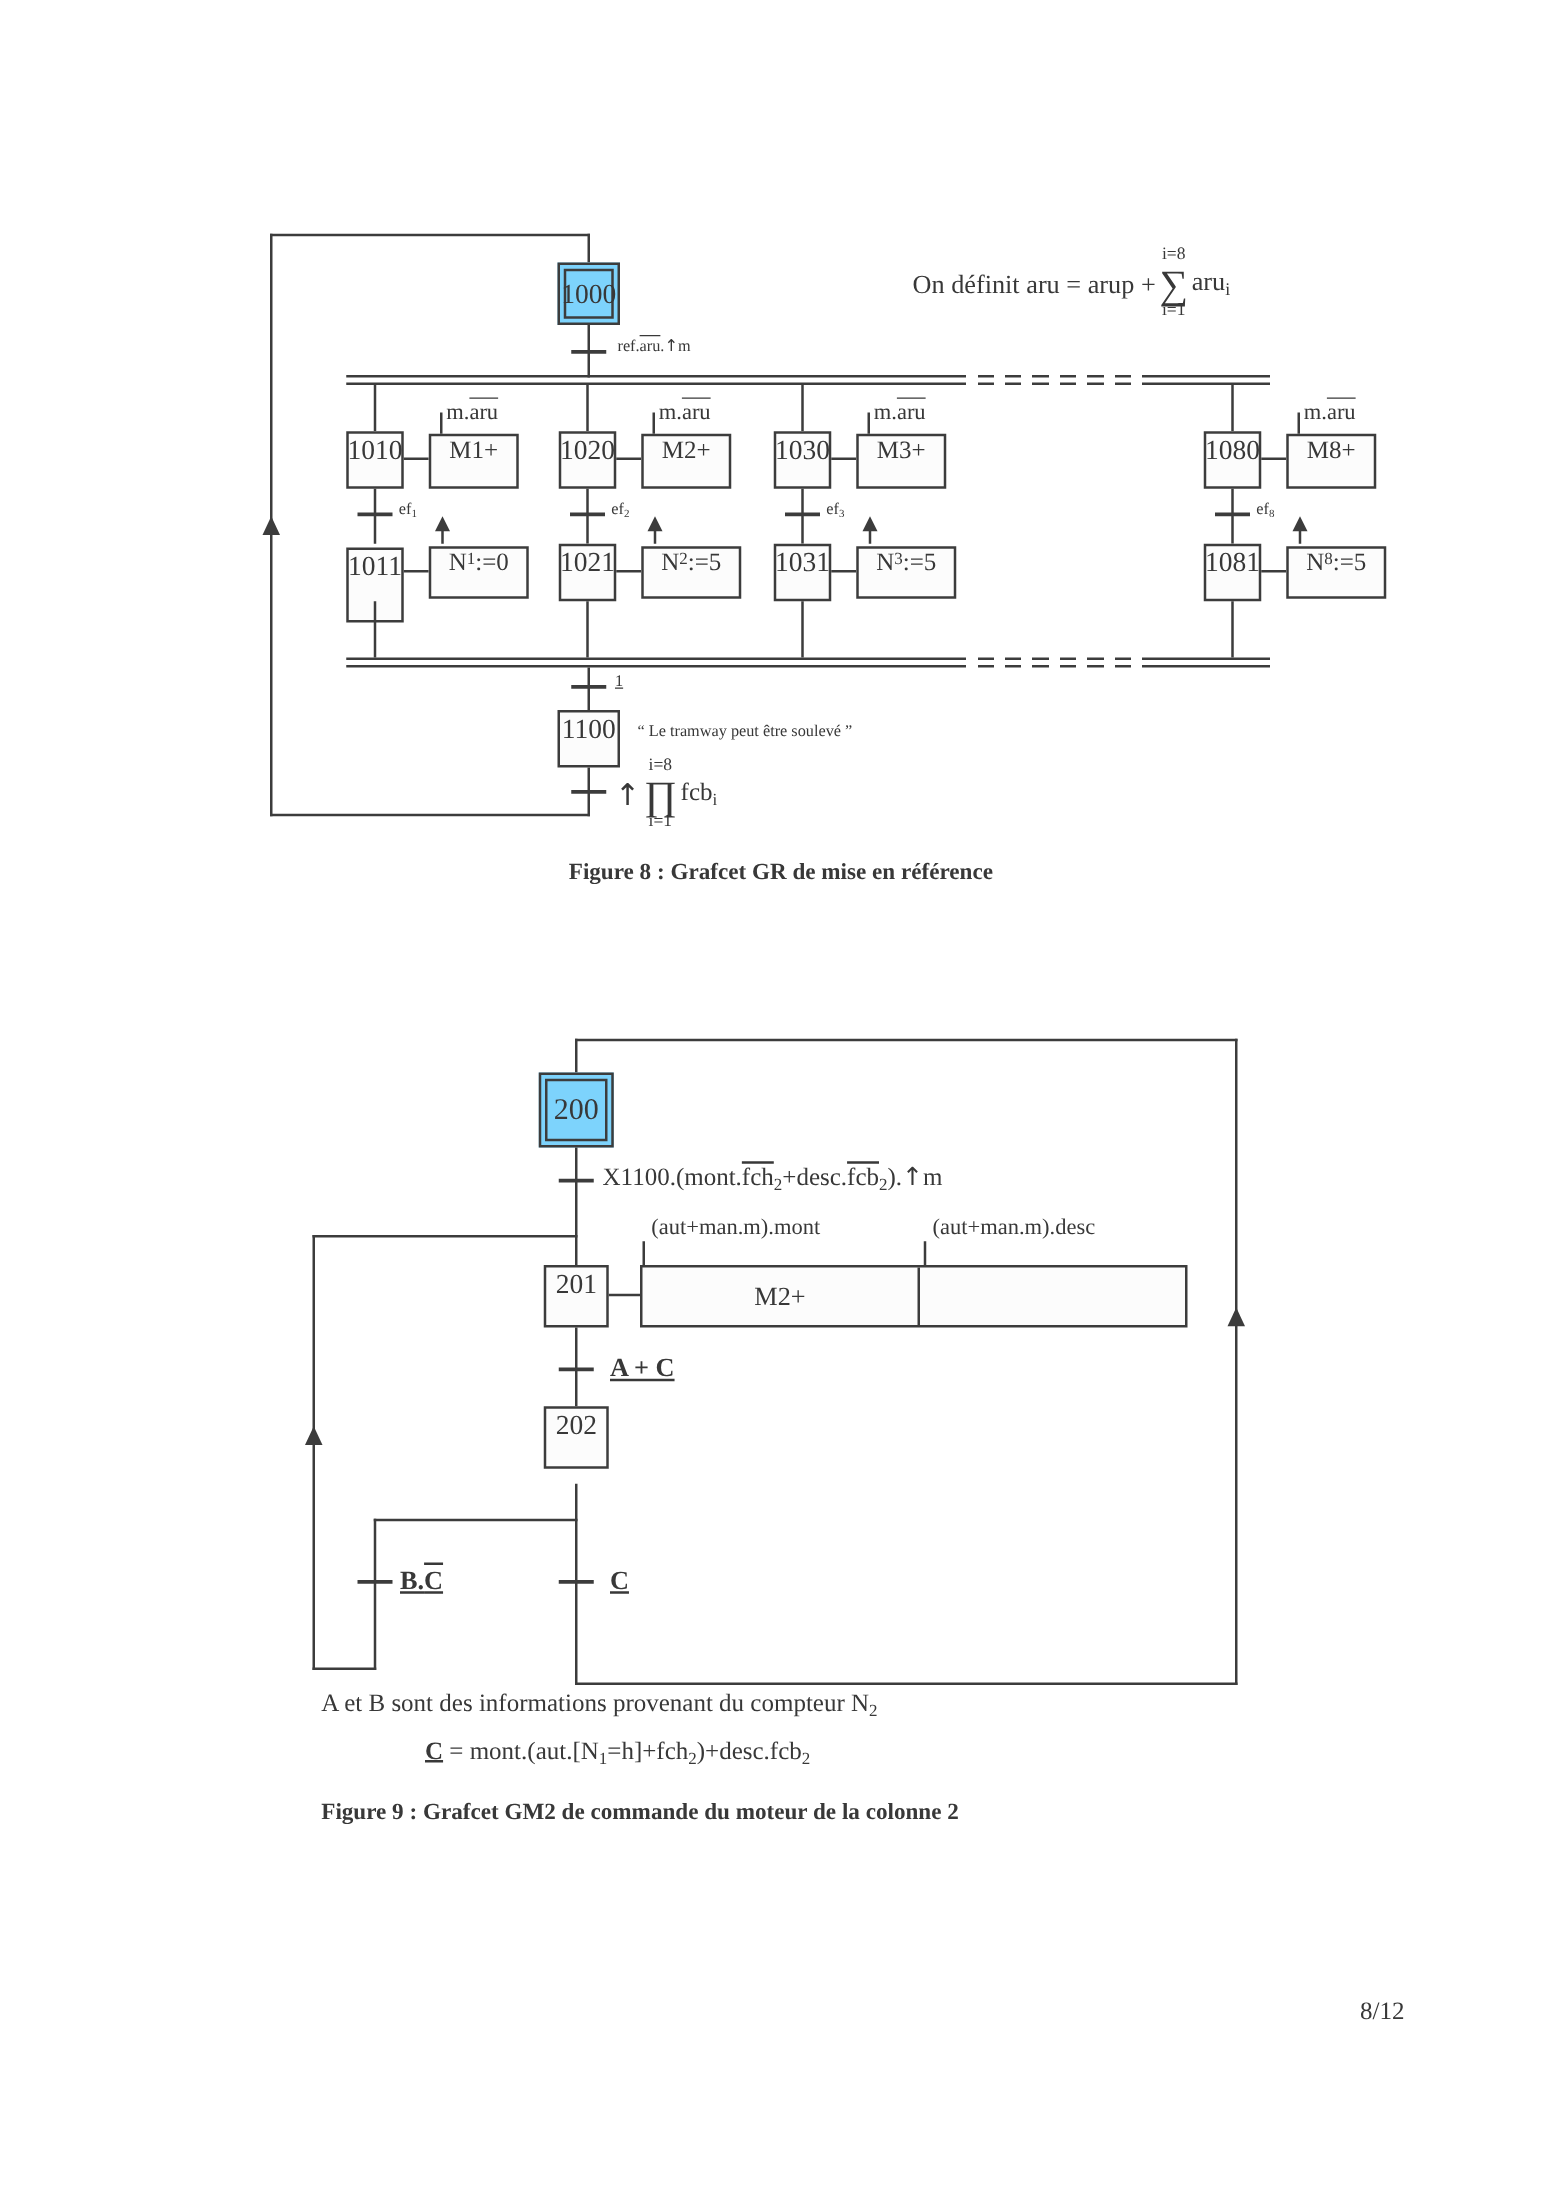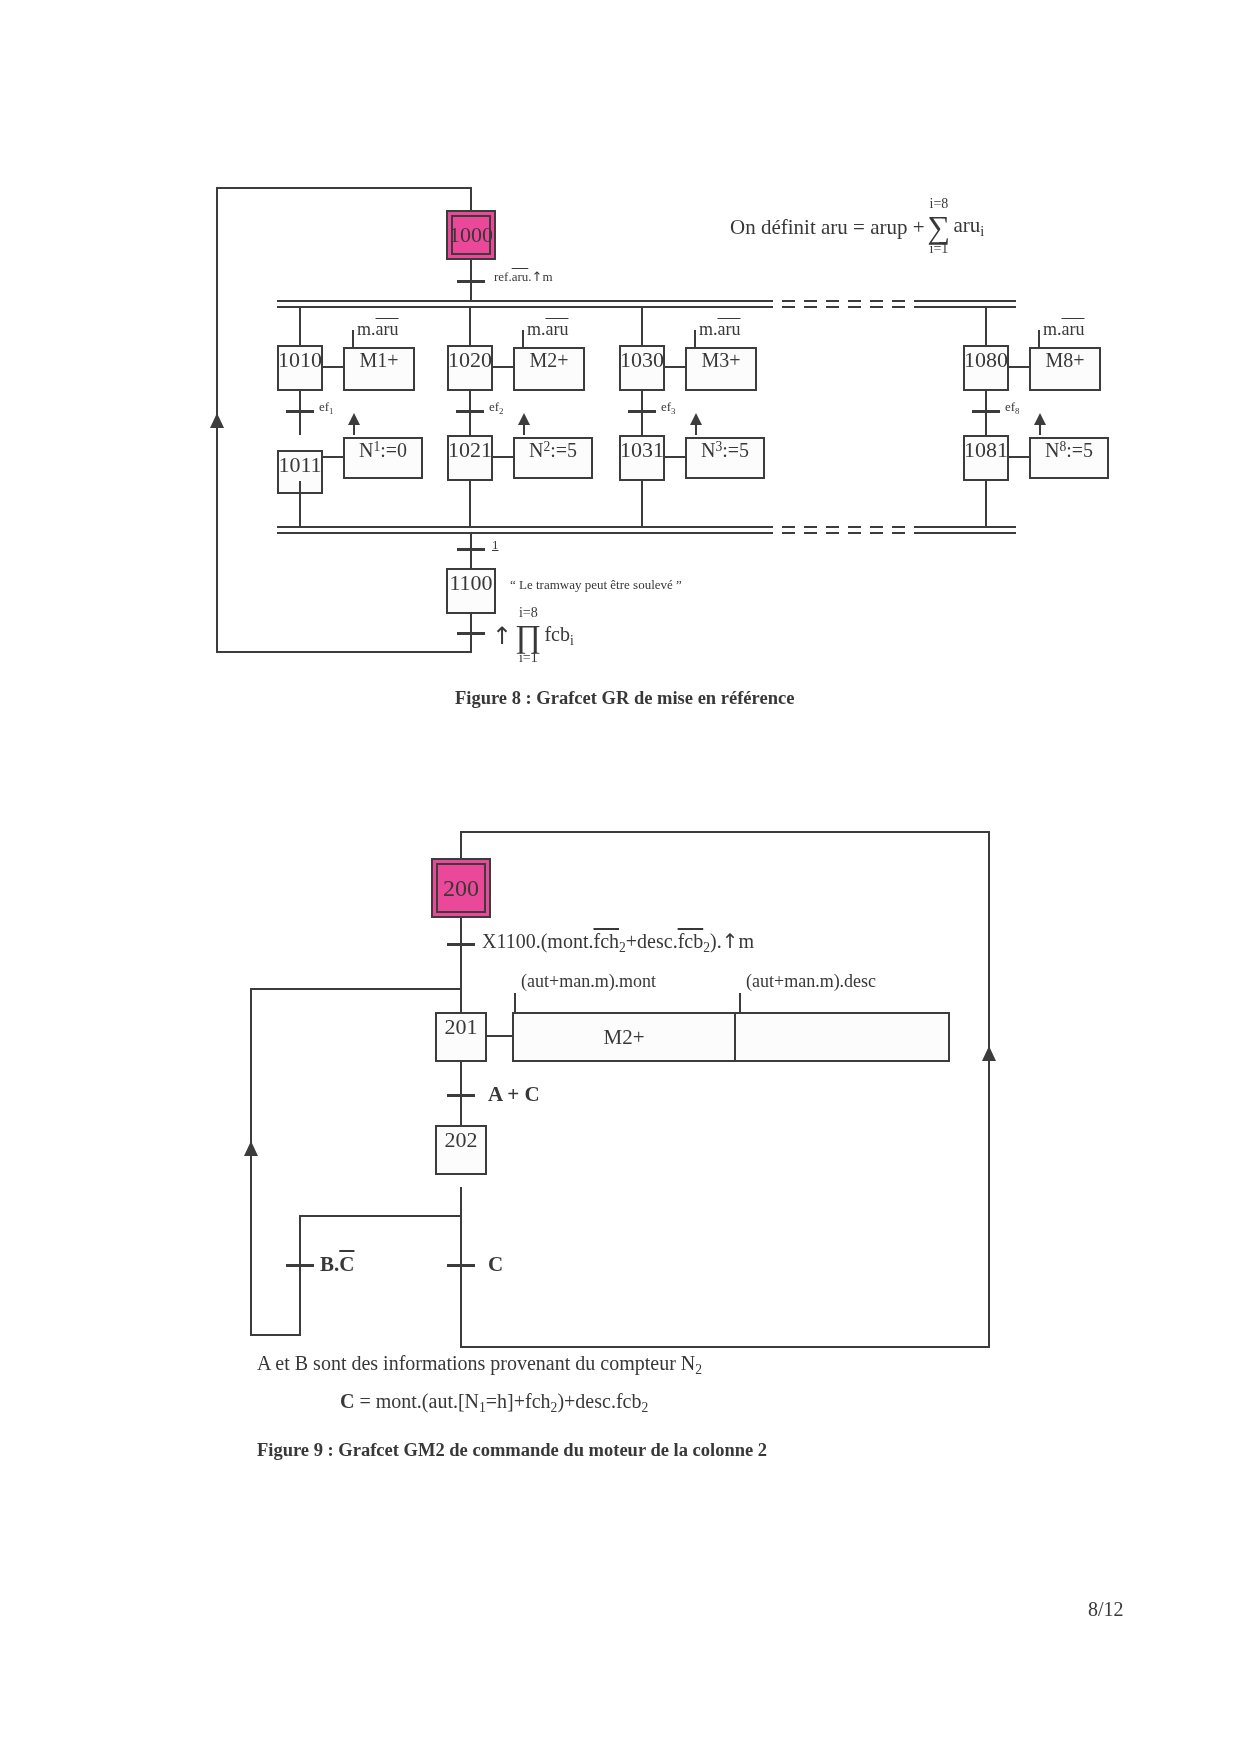--- a/index.html
+++ b/index.html
@@ -6,29 +6,29 @@
   .page{position:relative;width:1240px;height:1754px;margin:0 auto;background:#ffffff;
         font-family:"Liberation Serif","DejaVu Serif",serif;color:#383838;overflow:hidden;}
   .vl{position:absolute;width:2px;background:#3c3c3c;}
   .hl{position:absolute;height:2px;background:#3c3c3c;}
   .hld{position:absolute;height:2px;background:repeating-linear-gradient(90deg,#3c3c3c 0 13px,transparent 13px 22px);}
   .tick{position:absolute;width:28px;height:3px;background:#3c3c3c;}
   .box{position:absolute;box-sizing:border-box;border:2px solid #3c3c3c;background:#fcfcfc;
        display:flex;justify-content:center;}
   .step{font-size:22px;}
   .act{font-size:20px;}
-  .dbox{position:absolute;box-sizing:border-box;border:2px solid #3c3c3c;background:#ec4899;padding:3px;}
+  .dbox{position:absolute;box-sizing:border-box;border:2px solid #3c3c3c;background:#7dd3fc;padding:3px;}
   .dbox-in{box-sizing:border-box;border:2px solid #3c3c3c;width:100%;height:100%;
            display:flex;align-items:center;justify-content:center;}
   .lbl{position:absolute;white-space:nowrap;font-size:13px;line-height:1.15;}
   .cond{font-size:18px;}
   .ov{text-decoration:overline;}
   .un{text-decoration:underline;}
   .sb{font-size:0.68em;vertical-align:-0.3em;}
-  .b{font-weight:bold;}
+  .b{font-weight:bold;text-decoration:underline;}
   .ah{position:absolute;width:0;height:0;border-left:6px solid transparent;
       border-right:6px solid transparent;border-bottom:12px solid #3c3c3c;}
   .ah2{position:absolute;width:0;height:0;border-left:7px solid transparent;
       border-right:7px solid transparent;border-bottom:15px solid #3c3c3c;}
   .branch{position:absolute;top:308px;width:180px;height:218px;}
   .formula{position:absolute;display:flex;align-items:center;white-space:nowrap;}
   .bigop{display:inline-flex;flex-direction:column;align-items:center;line-height:1;margin:0 3px;}
   .lim{font-size:14px;line-height:1.05;}
   .op{font-size:32px;line-height:0.95;}
   .caption{position:absolute;font-weight:bold;font-size:18.5px;white-space:nowrap;}
@@ -85,21 +85,21 @@
     <div class="box act" style="left:66px;top:39px;width:72px;height:44px">
         <span>M1+</span>
       </div>
     <div class="vl" style="left:75px;top:22px;height:17px"></div>
     <div class="lbl cond" style="left:80px;top:11px"><span>m.</span><span class="ov">aru</span></div>
     <div class="vl" style="left:22px;top:83px;height:44px"></div>
     <div class="tick" style="left:9px;top:102px"></div>
     <div class="lbl" style="left:42px;top:92px"><span>ef</span><span class="sb">1</span></div>
     <div class="ah" style="left:71px;top:105px"></div>
     <div class="vl" style="left:76px;top:116px;height:11px"></div>
-    <div class="box step" style="left:0;top:142px;width:46px;height:44px">
+    <div class="box step" style="left:0;top:130px;width:46px;height:60px">
         <span>1011</span>
       </div>
     <div class="hl" style="left:46px;top:148px;width:20px"></div>
     <div class="box act" style="left:66px;top:129px;width:80px;height:42px">
         <span>N</span>
         <span class="sb">1</span>
         <span>:=0</span>
       </div>
     <div class="vl" style="left:22px;top:173px;height:45px"></div>
   </div>

